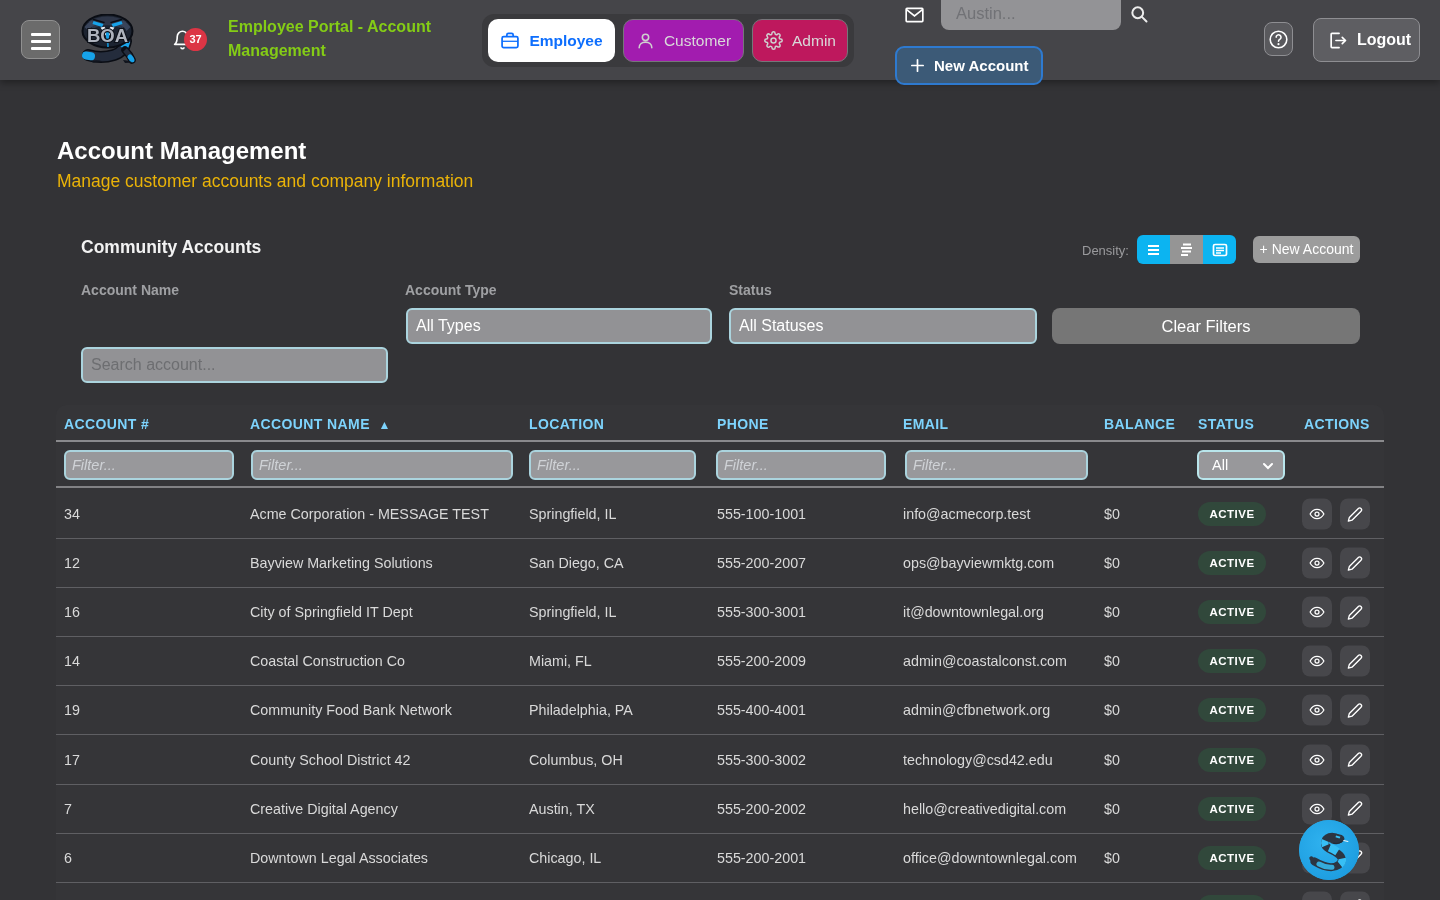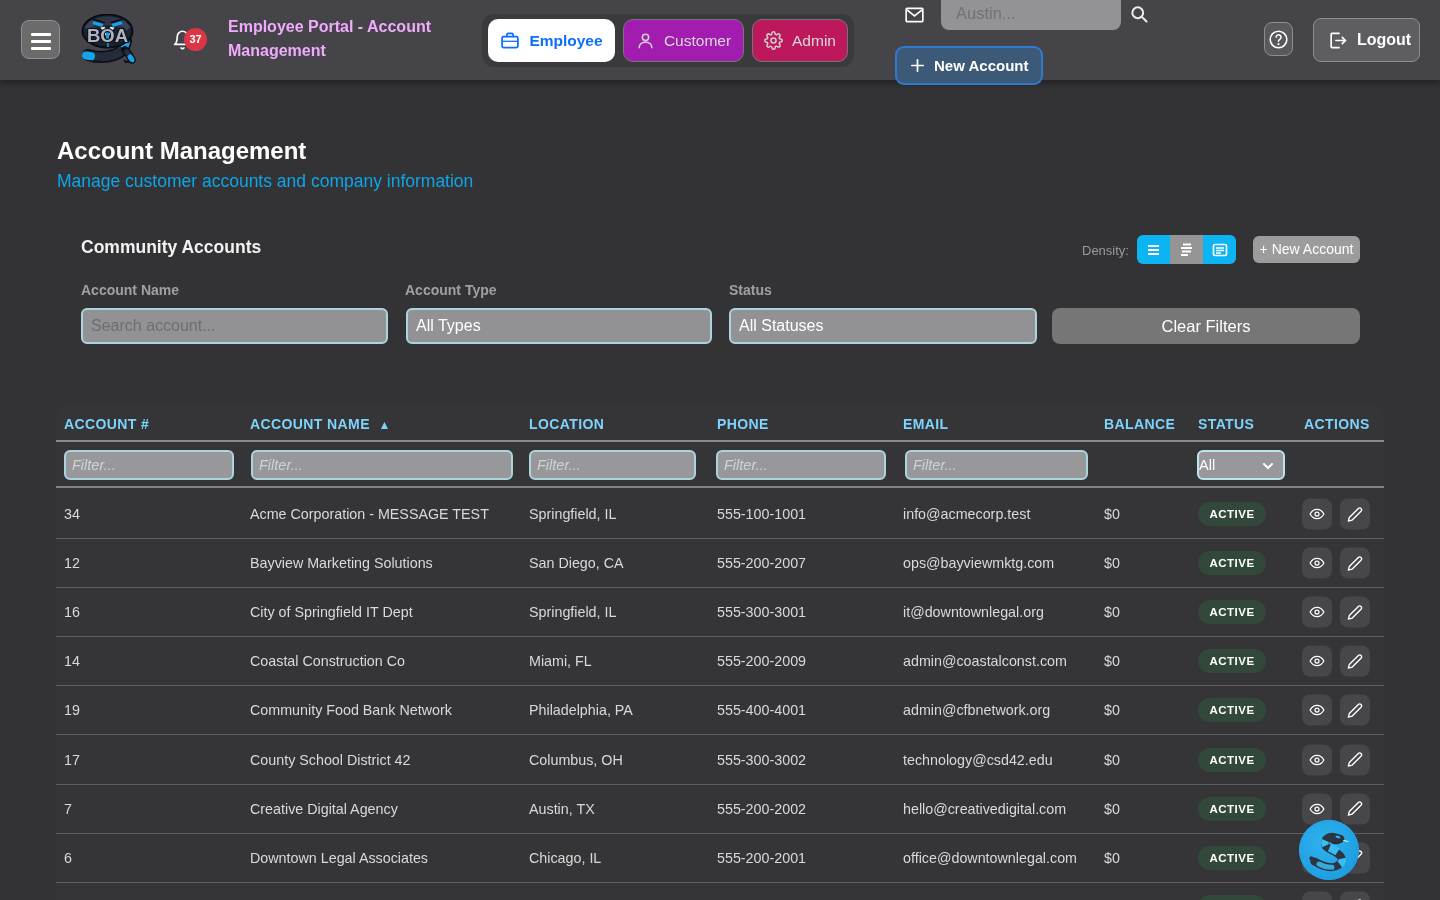--- a/index.html
+++ b/index.html
@@ -4,57 +4,57 @@
 <style>
 * { margin:0; padding:0; box-sizing:border-box; }
 html,body { width:1440px; height:900px; overflow:hidden; background:#333336; font-family:"Liberation Sans", sans-serif; }
 
 #nav { position:absolute; left:0; top:0; width:1440px; height:80px; background:#454549; box-shadow:0 3px 7px rgba(0,0,0,0.35); }
 #hamb { position:absolute; left:21px; top:20px; width:39px; height:39px; background:#6b6b6b; border:1px solid #909090; border-radius:8px; }
 #hamb span { position:absolute; left:9px; width:20px; height:2.6px; background:#fff; border-radius:1px; }
 #logo { position:absolute; left:81px; top:14px; }
 #bellwrap { position:absolute; left:172px; top:28px; width:21px; height:24px; }
 #badge { position:absolute; left:184px; top:16px; width:23px; height:23px; background:#dc3545; border-radius:50%; color:#fff; font-size:11px; font-weight:bold; text-align:center; line-height:23px; z-index:3;margin-top:12px; }
-#title { position:absolute; left:228px; top:15px; width:215px; color:#f0abfc; font-size:16px; font-weight:bold; line-height:24px; }
+#title { position:absolute; left:228px; top:15px; width:215px; color:#84cc16; font-size:16px; font-weight:bold; line-height:24px; }
 #tabbar { position:absolute; left:482px; top:14px; width:372px; height:53px; background:#3a3a3d; border-radius:12px; }
 .tab { position:absolute; top:5px; height:43px; border-radius:10px; display:flex; align-items:center; justify-content:center; gap:9px; font-size:15.5px; }
 #tab1 { left:6px; width:127px; background:#fff; color:#0d6efd; font-weight:bold; }
 #tab2 { left:141px; width:121px; background:#a21caf; border:1px solid #76767a; color:#d9d9d9; }
 #tab3 { left:270px; width:96px; background:#be185d; border:1px solid #76767a; color:#d9d9d9; }
 #mailic { position:absolute; left:904px; top:5px; }
 #search { position:absolute; left:941px; top:-27px; width:180px; height:57px; background:#939396; border-radius:8px; }
 #search span { position:absolute; left:15px; top:31px; font-size:16.5px; color:#717276; }
 #mag { position:absolute; left:1129px; top:4px; }
 #navnew { position:absolute; left:895px; top:46px; width:148px; height:39px; background:#3c5a77; border:2px solid #2e7ad0; border-radius:9px; color:#fff; font-weight:bold; font-size:15px; display:flex; align-items:center; justify-content:flex-start; gap:8px; padding-left:12px; }
 #help { position:absolute; left:1264px; top:22px; width:29px; height:34px; background:#59595d; border:1px solid #8e8e92; border-radius:8px; display:flex; align-items:center; justify-content:center; }
 #logout { position:absolute; left:1313px; top:18px; width:107px; height:44px; background:#5e5e62; border:1px solid #8e8e92; border-radius:8px; color:#fff; font-weight:bold; font-size:16px; display:flex; align-items:center; justify-content:center; gap:10px; padding-left:6px; }
 
 #h1 { position:absolute; left:57px; top:137px; color:#fff; font-size:24px; font-weight:bold; }
-#sub { position:absolute; left:57px; top:171px; color:#0ea5e9; font-size:17.5px; }
+#sub { position:absolute; left:57px; top:171px; color:#eab308; font-size:17.5px; }
 #cardtitle { position:absolute; left:81px; top:237px; color:#f2f2f2; font-size:17.5px; font-weight:bold; }
 #density { position:absolute; left:1082px; top:243px; color:#9a9a9d; font-size:13px; }
 #dgroup { position:absolute; left:1137px; top:235px; width:99px; height:29px; border-radius:6px; overflow:hidden; display:flex; }
 .dbtn { width:33px; height:29px; display:flex; align-items:center; justify-content:center; }
 .dblue { background:#0cb4f1; }
 .dgray { background:#959595; }
 #cardnew { position:absolute; left:1253px; top:236px; width:107px; height:27px; background:#9c9c9c; border-radius:6px; color:#fff; font-size:14px; text-align:center; line-height:26px; }
 
 .flabel { position:absolute; top:282px; color:#9fa0a3; font-size:14px; font-weight:bold; }
 .fctrl { position:absolute; top:308px; height:36px; background:#929295; border:2px solid #abd4de; border-radius:6px; font-size:16px; line-height:32px; padding-left:8px; color:#fff; }
-#fin1 { left:81px; width:307px; color:#6d6e71; }
+#fin1 { left:81px; width:307px; color:#6d6e71;margin-top:39px; }
 #fse1 { left:406px; width:306px; }
 #fse2 { left:729px; width:308px; }
 #fclear { position:absolute; left:1052px; top:308px; width:308px; height:36px; background:#767676; border-radius:8px; color:#fff; font-size:16.5px; text-align:center; line-height:36px; }
 
 #twrap { position:absolute; left:56px; top:405px; width:1328px; height:495px; background:#353538; border-radius:10px 10px 0 0; }
 .hcell { position:absolute; top:0; height:35px; line-height:38px; color:#7dd3fc; font-size:14px; font-weight:bold; letter-spacing:0.4px; }
 #hline { position:absolute; left:0; top:35px; width:1328px; height:2px; background:#8a8a8d; }
 #frow { position:absolute; left:0; top:37px; width:1328px; height:46px; border-bottom:2px solid #828285; }
 .tfin { position:absolute; top:8px; height:30px; background:#98989b; border:2px solid #abd4de; border-radius:6px; font-size:14.5px; font-style:italic; color:#cfd2d6; line-height:26px; padding-left:6px; }
-#tsel { position:absolute; left:1141px; top:8px; width:88px; height:30px; background:#98989b; border:2px solid #b9e6ec; border-radius:6px; color:#fff; font-size:14.5px; line-height:26px; padding-left:0; font-style:normal; }
+#tsel { position:absolute; left:1141px; top:8px; width:88px; height:30px; background:#98989b; border:2px solid #b9e6ec; border-radius:6px; color:#fff; font-size:14.5px; line-height:26px; padding-left:13px; font-style:normal; }
 #rows { position:absolute; left:0; top:85px; width:1328px; }
 .row { position:relative; width:1328px; height:49.1px; border-bottom:1px solid #5f5f63; }
 .c { position:absolute; top:50%; transform:translateY(-50%); color:#d9d9d9; font-size:14.3px; white-space:nowrap; }
 .c1 { left:8px; } .c2 { left:194px; } .c3 { left:473px; } .c4 { left:661px; } .c5 { left:847px; } .c6 { left:1048px; }
 .badge { position:absolute; left:1142px; top:50%; transform:translateY(-50%); width:68px; height:24px; background:#31483b; border-radius:12px; color:#fff; font-size:11.5px; font-weight:bold; letter-spacing:0.5px; text-align:center; line-height:24px; }
 .abtn { position:absolute; top:50%; transform:translateY(-50%); width:30px; height:31px; background:#47474b; border-radius:8px; display:flex; align-items:center; justify-content:center; }
 .b1 { left:1246px; } .b2 { left:1284px; }
 
 #fab { position:absolute; left:1299px; top:820px; width:60px; height:60px; border-radius:50%; background:radial-gradient(circle at 35% 30%, #33b4ef, #1795d6); }
 </style>

